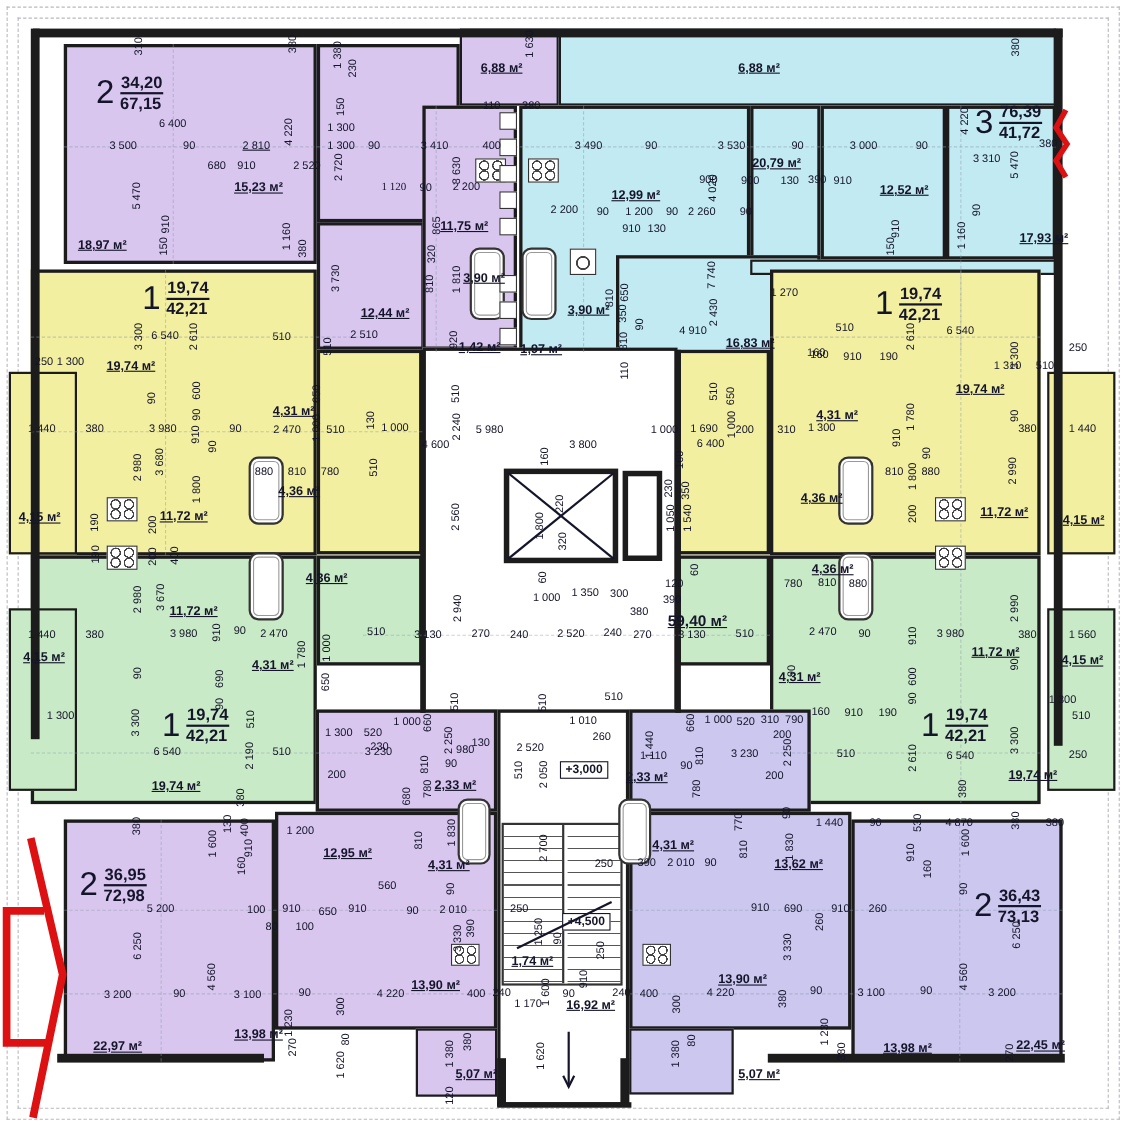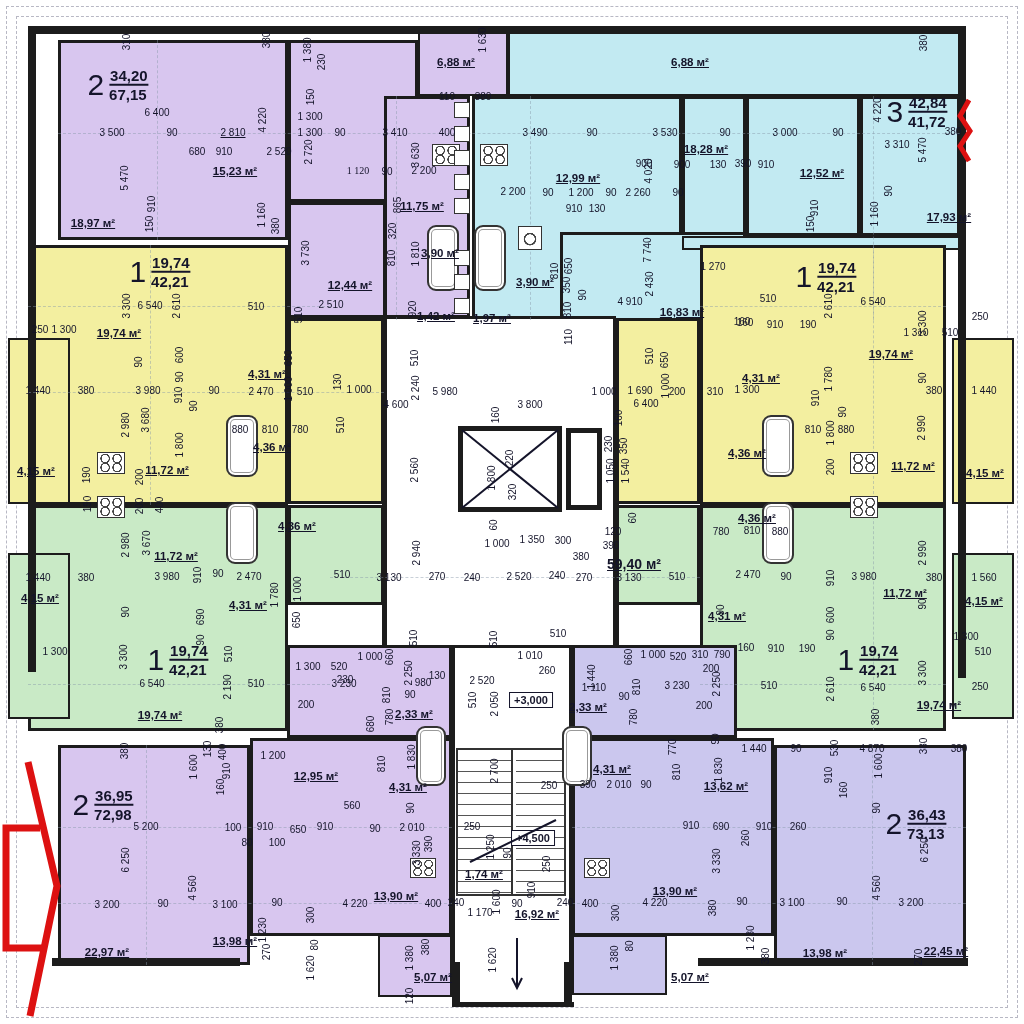--- a/index.html
+++ b/index.html
@@ -492,21 +492,21 @@
     <div class="area" style="left: 235px; top: 171px;">15,23 м²</div>
     <div class="area" style="left: 456px; top: 62px;">6,88 м²</div>
     <div class="area" style="left: 690px; top: 62px;">6,88 м²</div>
     <div class="area" style="left: 578px; top: 178px;">12,99 м²</div>
     <div class="area" style="left: 422px; top: 206px;">11,75 м²</div>
     <div class="area" style="left: 350px; top: 285px;">12,44 м²</div>
     <div class="area" style="left: 440px; top: 253px;">3,90 м²</div>
     <div class="area" style="left: 535px; top: 282px;">3,90 м²</div>
     <div class="area" style="left: 436px; top: 316px;">1,42 м²</div>
     <div class="area" style="left: 492px; top: 318px;">1,97 м²</div>
-    <div class="area" style="left: 706px; top: 149px;">18,28 м²</div>
+    <div class="area" style="left: 706px; top: 149px;">20,79 м²</div>
     <div class="area" style="left: 822px; top: 173px;">12,52 м²</div>
     <div class="area" style="left: 949px; top: 217px;">17,93 м²</div>
     <div class="area" style="left: 682px; top: 312px;">16,83 м²</div>
     <div class="area" style="left: 119px; top: 333px;">19,74 м²</div>
     <div class="area" style="left: 267px; top: 374px;">4,31 м²</div>
     <div class="area" style="left: 272px; top: 447px;">4,36 м²</div>
     <div class="area" style="left: 167px; top: 470px;">11,72 м²</div>
     <div class="area" style="left: 36px; top: 471px;">4,15 м²</div>
     <div class="area" style="left: 40px; top: 598px;">4,15 м²</div>
     <div class="area" style="left: 176px; top: 556px;">11,72 м²</div>
@@ -543,21 +543,21 @@
     <div class="apt" style="left: 118px; top: 85px;">
       <span class="n">2</span>
       <span class="frac">
         <div class="top">34,20</div>
         <div>67,15</div>
       </span>
     </div>
     <div class="apt" style="left: 917px; top: 112px;">
       <span class="n">3</span>
       <span class="frac">
-        <div class="top">42,84</div>
+        <div class="top">76,39</div>
         <div>41,72</div>
       </span>
     </div>
     <div class="apt" style="left: 160px; top: 272px;">
       <span class="n">1</span>
       <span class="frac">
         <div class="top">19,74</div>
         <div>42,21</div>
       </span>
     </div>

